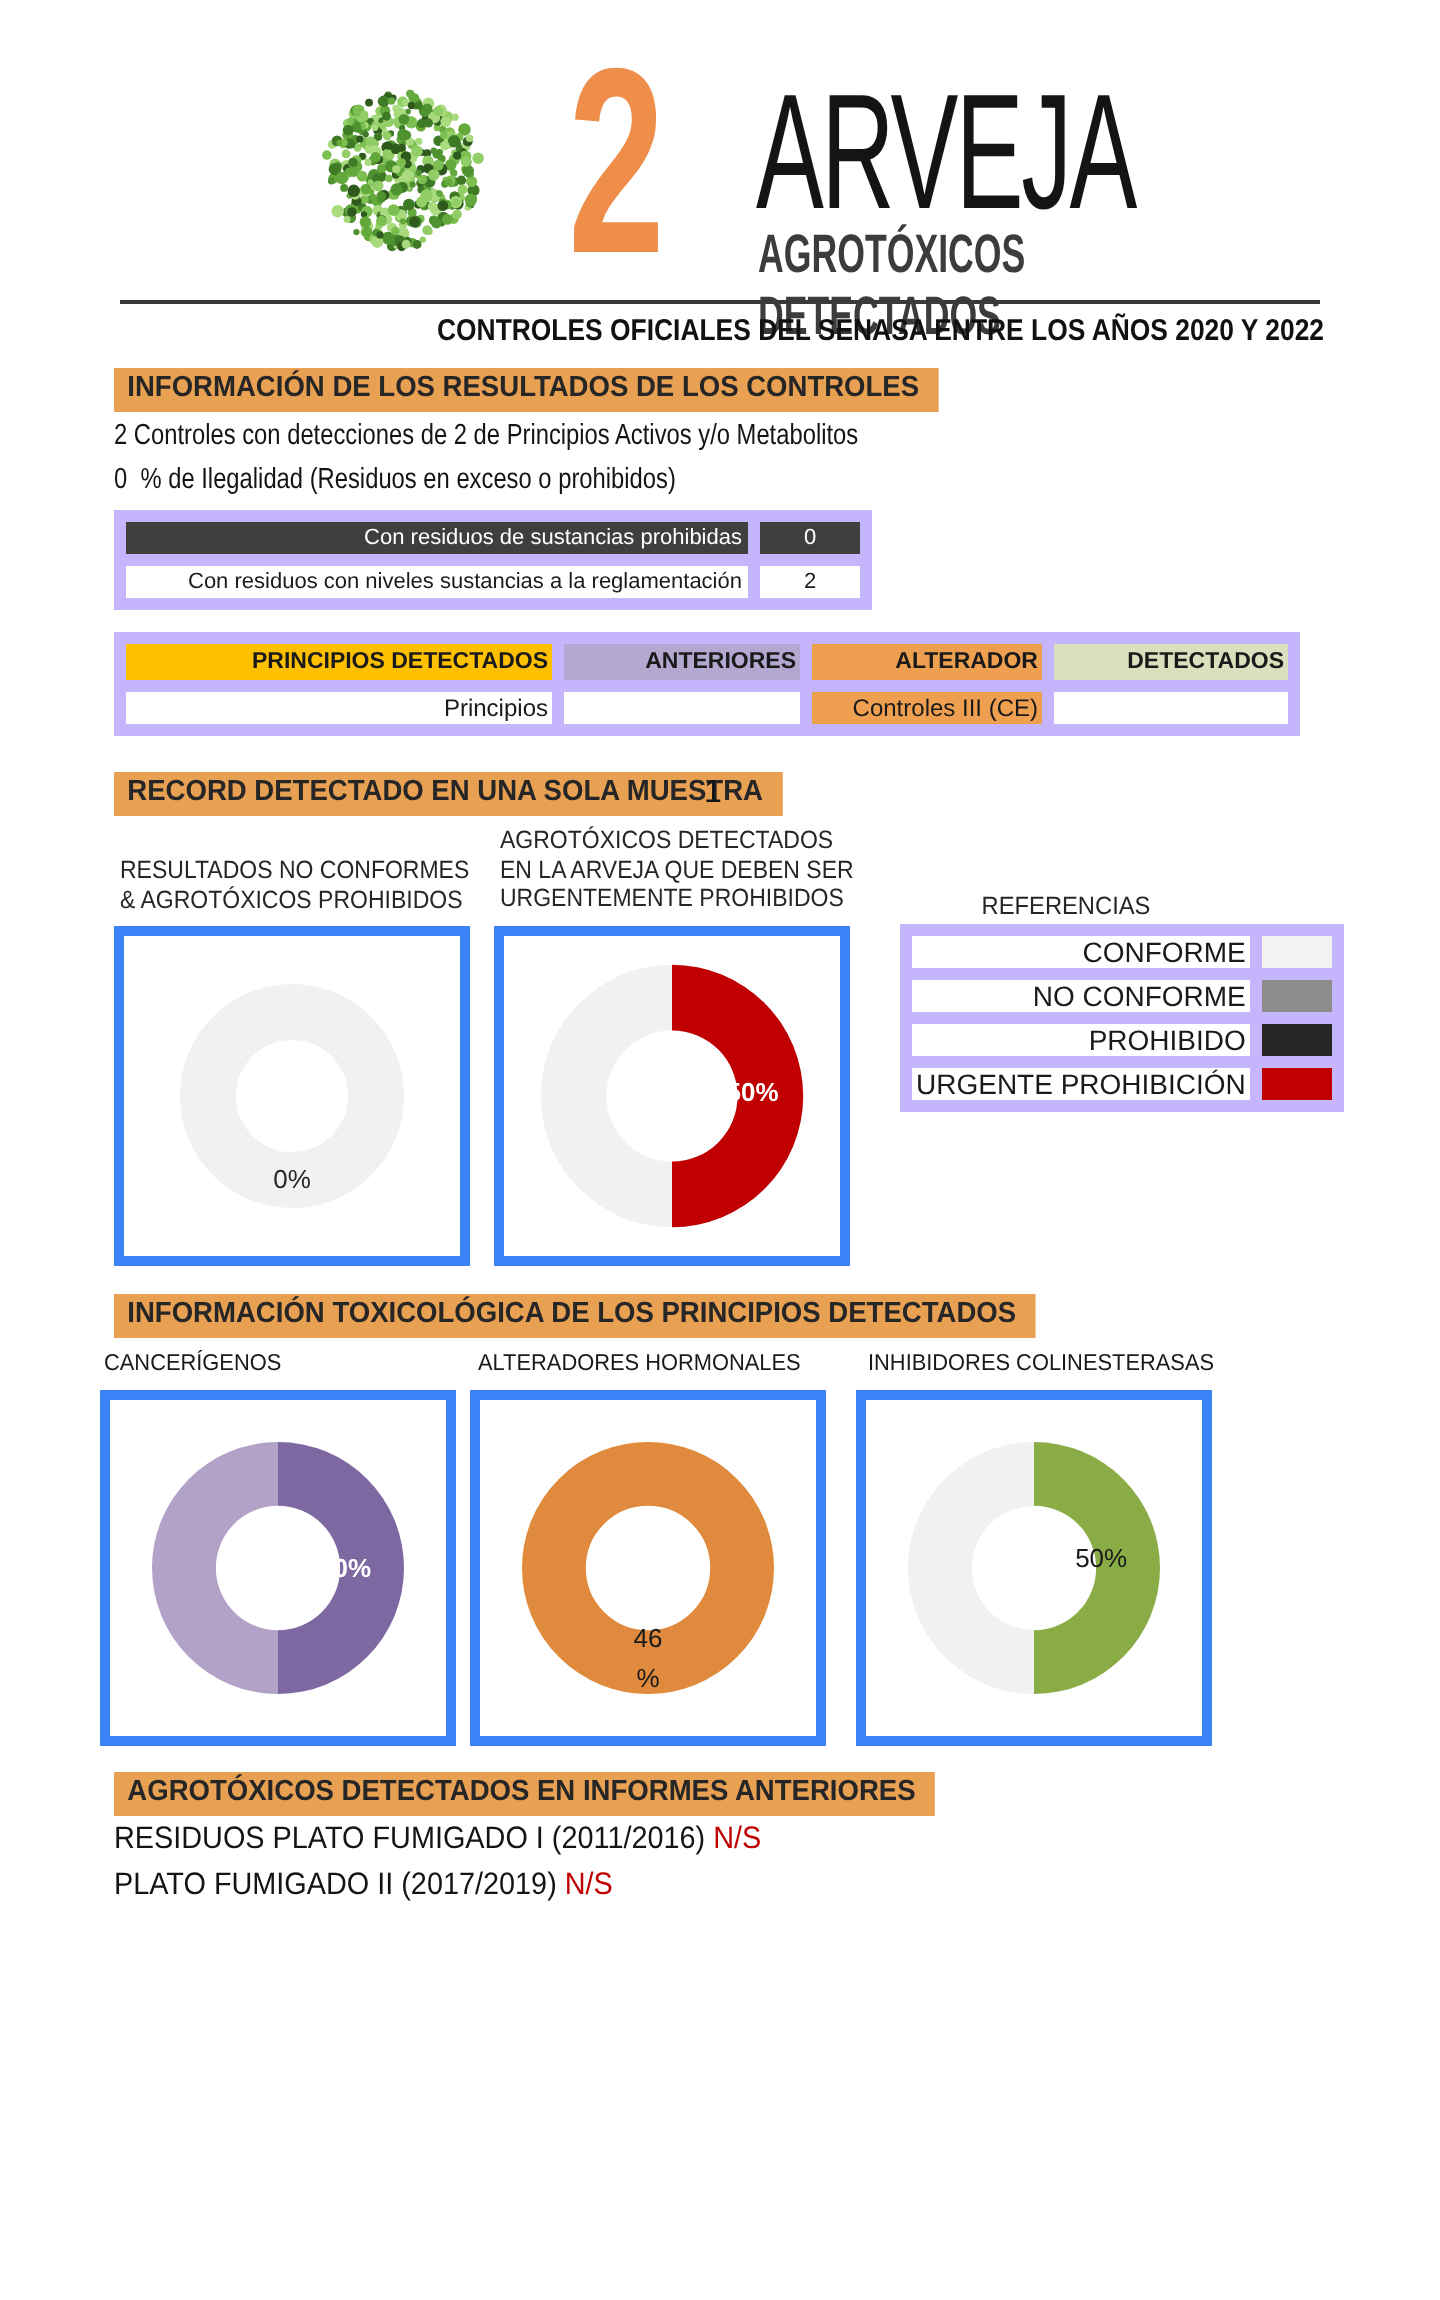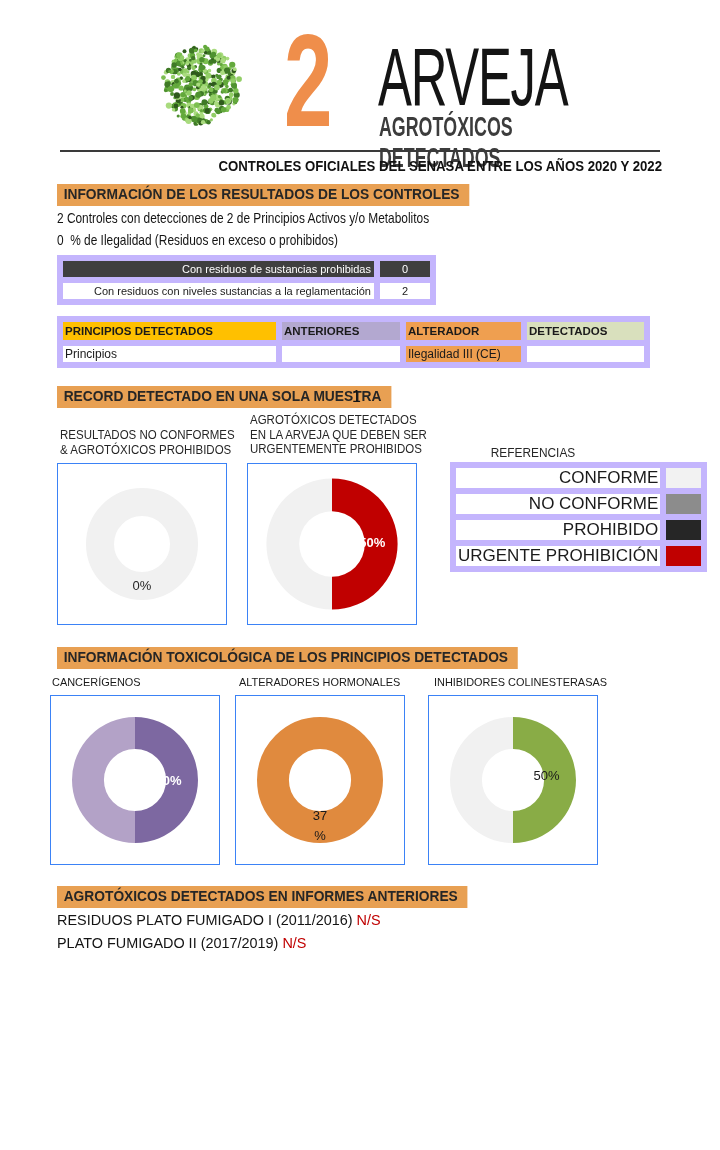--- a/index.html
+++ b/index.html
@@ -30,45 +30,45 @@
   .tbl{position:absolute;}
   .tbl td{border:6px solid #c4b5fd;white-space:nowrap;overflow:hidden;}
   .sum-tbl td{height:16px;font-size:11px;padding:0 3px;}
   .sum-label{width:305px;text-align:right;}
   .sum-value{width:44px;text-align:center;font-size:12px;}
   .row-dark td{background:#3F3F3F;color:#fff;}
   .row-gray .sum-label{background:#D9D9D9;}
   .row-white td{background:#fff;}
 
   
-  .pr-tbl td{text-align:left;height:16px;font-size:12px;padding:0 2px;}
+  .pr-tbl td{text-align:right;height:16px;font-size:12px;padding:0 2px;}
   .pr-tbl .hdr td{font-weight:700;font-size:11.5px;height:18px;}
   .col-p{width:209px;} .col-c{width:114px;} .col-a{width:111px;} .col-i{width:113px;}
   .bg-yellow{background:#FFC000;} .bg-purple-h{background:#B3A8D0;} .bg-orange-c{background:#EF9F50;}
   .bg-green-h{background:#D9E0BD;} .bg-purple-l{background:#CCC5E2;} .bg-green-l{background:#DCE3C5;}
   .bg-red-row{background:#BC5152;color:#F4EAEA;}
 
   .record-value{position:absolute;left:352px;top:388px;font-size:16px;color:#141414;}
 
   
   .chart-title{position:absolute;font-size:12.5px;line-height:1.17;color:#262626;white-space:nowrap;
            transform:scaleX(0.92);transform-origin:left top;}
-  .chart-box{position:absolute;border:1px solid #3b82f6;background:#fff;}
+  .chart-box{position:absolute;border:5px solid #3b82f6;background:#fff;}
   .chart-box svg{position:absolute;left:0;top:0;width:100%;height:100%;}
   .dl{position:absolute;font-size:13px;z-index:2;}
   .dl-bottom{left:50%;top:71%;transform:translateX(-50%);color:#262626;}
   .dl-right-w{left:70%;top:50%;transform:translate(-50%,-50%);color:#fff;font-weight:700;}
   .dl-right-w2{left:74%;top:49%;transform:translate(-50%,-50%);color:#fff;font-weight:700;}
   .dl-100{left:50%;top:77%;transform:translate(-50%,-50%);color:#1a1a1a;text-align:center;white-space:pre-line;line-height:1.5;}
   .dl-right-b{left:70%;top:47%;transform:translate(-50%,-50%);color:#1a1a1a;}
 
   
   .legend-title{position:absolute;left:468px;top:446px;width:130px;text-align:center;font-size:12.5px;color:#262626;
            transform:scaleX(0.95);transform-origin:center top;}
-  .leg-tbl td{height:16px;font-size:17px;padding:0 2px;}
+  .leg-tbl td{height:16px;font-size:14px;padding:0 2px;}
   .leg-label{width:110px;text-align:right;background:#fff;}
   .leg-swatch{width:31px;}
 
   .small-chart-title{position:absolute;font-size:11.5px;color:#1a1a1a;white-space:nowrap;
            transform:scaleX(0.95);transform-origin:left top;}
 
   
   .prev-line{position:absolute;font-size:15.5px;color:#141414;white-space:nowrap;
            transform:scaleX(0.93);transform-origin:left top;}
   .ns{color:#C00000;}
@@ -467,21 +467,21 @@
     <tbody>
         <tr class="hdr">
       <td class="col-p bg-yellow">PRINCIPIOS DETECTADOS</td>
       <td class="col-c bg-purple-h">ANTERIORES</td>
       <td class="col-a bg-orange-c">ALTERADOR</td>
       <td class="col-i bg-green-h">DETECTADOS</td>
     </tr>
     <tr>
       <td class="col-p">Principios</td>
       <td class="col-c"></td>
-      <td class="col-a bg-orange-c">Ilegalidad III (CE)</td>
+      <td class="col-a bg-orange-c">Controles III (CE)</td>
       <td class="col-i"></td>
     </tr>
   </tbody>
     </table>
 
   <div class="h-orange" style="left:57px;top:386px;">RECORD DETECTADO EN UNA SOLA MUESTRA</div>
   <div class="record-value">1</div>
 
   <div class="chart-title" style="left:60px;top:428px;">
     <div>RESULTADOS NO CONFORMES</div>
@@ -539,21 +539,21 @@
       <svg viewBox="0 0 200 200">
         <path d="M 100.00 25.00 A 75 75 0 0 1 100.00 175.00 L 100.00 137.00 A 37 37 0 0 0 100.00 63.00 Z" fill="#7D68A1"></path>
         <path d="M 100.00 175.00 A 75 75 0 0 1 100.00 25.00 L 100.00 63.00 A 37 37 0 0 0 100.00 137.00 Z" fill="#B3A2C7"></path>
       </svg>
     <span class="dl dl-right-w">50%</span>
   </div>
   <div class="chart-box" style="left:235px;top:695px;width:168px;height:168px;">
       <svg viewBox="0 0 200 200">
         <circle cx="100" cy="100" r="56" fill="none" stroke="#E08A3E" stroke-width="38"></circle>
       </svg>
-    <span class="dl dl-100">37
+    <span class="dl dl-100">46
 %</span>
   </div>
   <div class="chart-box" style="left:428px;top:695px;width:168px;height:168px;">
       <svg viewBox="0 0 200 200">
         <path d="M 100.00 25.00 A 75 75 0 0 1 100.00 175.00 L 100.00 137.00 A 37 37 0 0 0 100.00 63.00 Z" fill="#89AC46"></path>
         <path d="M 100.00 175.00 A 75 75 0 0 1 100.00 25.00 L 100.00 63.00 A 37 37 0 0 0 100.00 137.00 Z" fill="#F1F1F1"></path>
       </svg>
     <span class="dl dl-right-b">50%</span>
   </div>
 

